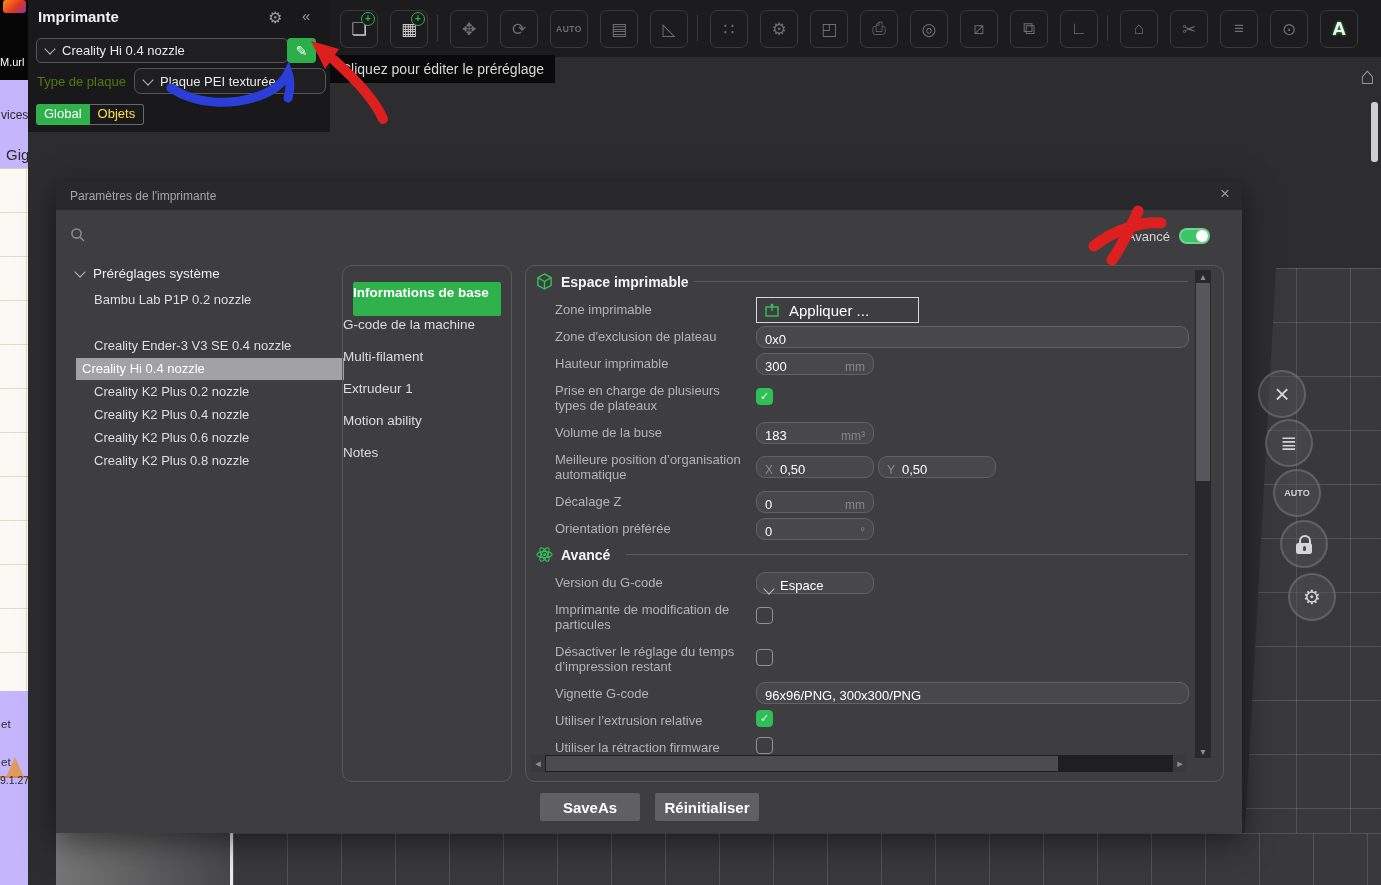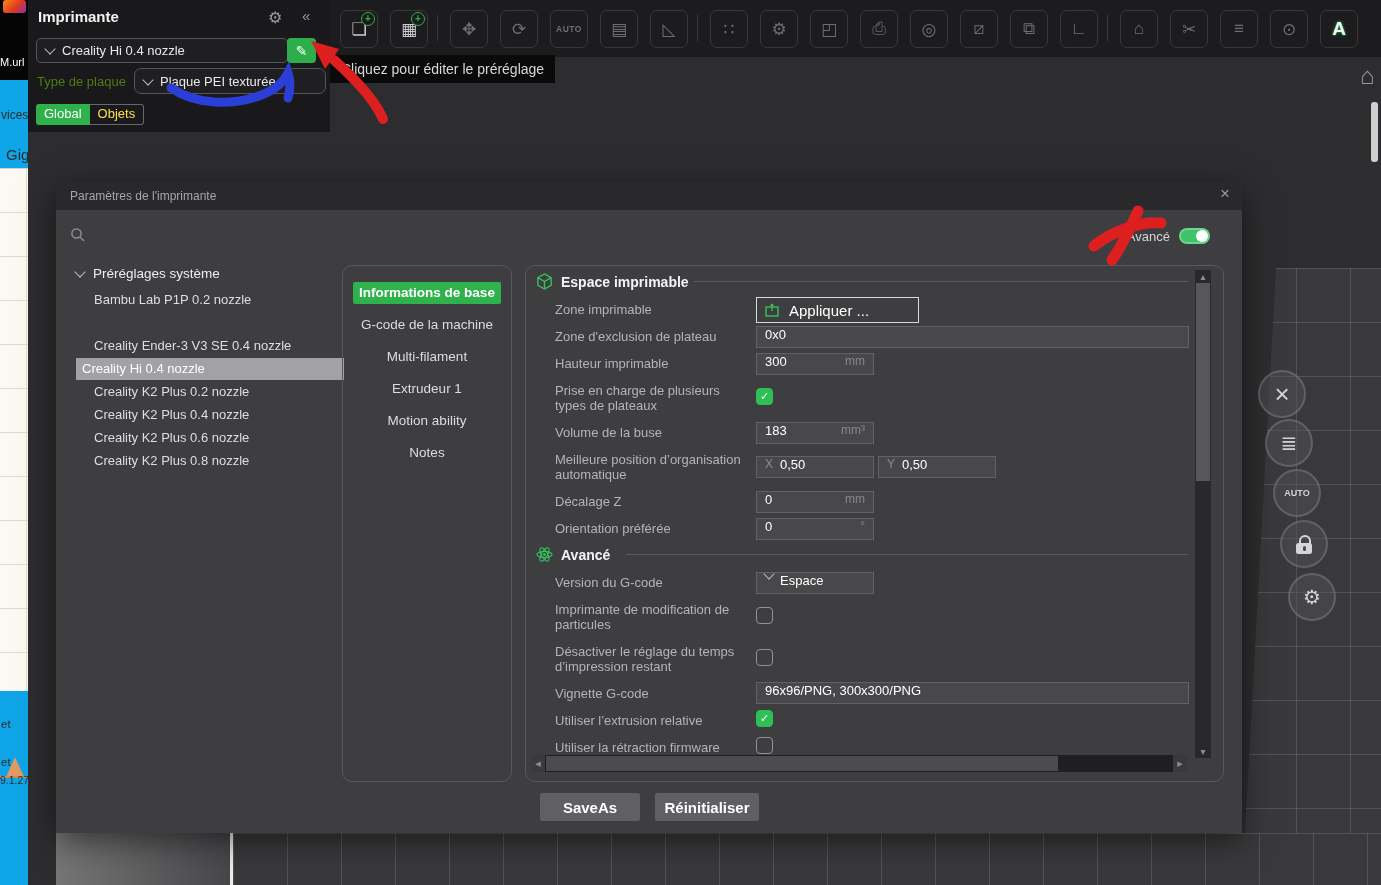--- a/index.html
+++ b/index.html
@@ -2,21 +2,21 @@
 <html><head>
 <meta charset="utf-8">
 <style>
   html,body{margin:0;padding:0;background:#2d2d2f;width:1381px;height:885px;overflow:hidden;
     font-family:"Liberation Sans","DejaVu Sans",sans-serif;-webkit-font-smoothing:antialiased;}
   .abs{position:absolute}
   
   #desktop-black{left:0;top:0;width:28px;height:80px;background:#050505}
   #desktop-icon{left:3px;top:0;width:23px;height:13px;border-radius:3px;background:linear-gradient(135deg,#ff8a1e,#e0391e 55%,#8f2fae)}
   #desktop-shortcut{left:0;top:56px;width:28px;color:#fff;font-size:11px;overflow:hidden;white-space:nowrap}
-  #desktop-white{left:0;top:80px;width:39px;height:805px;background:#0ea5e9;color:#222}
+  #desktop-white{left:0;top:80px;width:39px;height:805px;background:#c4b5fd;color:#222}
   .dtxt{position:absolute;font-size:12px;color:#2b2b2b;white-space:nowrap;overflow:hidden;width:28px}
   #desktop-chart{left:0;top:88px;width:28px;height:522px;
     background:
       repeating-linear-gradient(to bottom,transparent 0 43px,#e3dac8 43px 44px),
       repeating-linear-gradient(to right,transparent 0 26px,#e3dac8 26px 27px),#fbf9f4;
     border-top:1px solid #d8cfbc}
   #chart-spike{left:6px;top:588px;width:0;height:0;border-left:9px solid transparent;border-right:9px solid transparent;border-bottom:20px solid #e29a63}
   #chart-base{left:0;top:607px;width:28px;height:2px;background:#cf8a55}
   
   #viewport{left:28px;top:0;width:1353px;height:885px;background:#2d2d2f}
@@ -80,30 +80,30 @@
   #advanced-toggle{width:31px;height:16px;border-radius:9px;background:#3ec468;position:relative;
     box-shadow:inset 0 0 0 2px rgba(255,255,255,.25)}
   #advanced-toggle::after{content:"";position:absolute;right:2px;top:2px;width:12px;height:12px;border-radius:50%;background:#fff}
   
   .tree-root{left:20px;top:84px;display:flex;align-items:center;gap:9px;color:#ededef;font-size:13.5px}
   .tree-item{position:absolute;left:38px;width:244px;height:22px;line-height:22px;color:#dededf;font-size:13px;
     padding-left:0;white-space:nowrap}
   .tree-item.selected{background:#a2a2a4;color:#fff;padding-left:6px;left:20px;width:262px}
   
   #tabs-panel{left:286px;top:83px;width:168px;height:515px;border:1px solid #59595c;border-radius:10px}
-  .ptab{position:absolute;left:0;width:100%;text-align:center;font-size:13.5px;color:#dcdcde;height:22px;line-height:22px}
+  .ptab{position:absolute;left:0;width:100%;text-align:left;font-size:13.5px;color:#dcdcde;height:34px;line-height:22px}
   .ptab.active{left:10px;width:148px;background:#2fb24c;color:#fff;font-weight:bold;border-radius:2px}
   
   #form-panel{left:469px;top:83px;width:697px;height:515px;border:1px solid #59595c;border-radius:10px;overflow:hidden}
   .sechdr{position:absolute;display:flex;align-items:center;gap:8px}
   .sechdr .sectitle{font-size:14px;font-weight:bold;color:#f4f4f6;white-space:nowrap}
   .secline{position:absolute;height:1px;background:#5a5a5d}
   .flabel{position:absolute;left:29px;font-size:13px;color:#b4b4b6;line-height:15px;white-space:nowrap}
-  .inp{position:absolute;height:20px;background:#48484b;border:1px solid #626266;border-radius:0;
-    display:flex;align-items:flex-start;padding:0 8px;font-size:13px;color:#fff;gap:7px}
+  .inp{position:absolute;height:20px;background:#48484b;border:1px solid #626266;border-radius:9px;
+    display:flex;align-items:flex-end;padding:0 8px;font-size:13px;color:#fff;gap:7px}
   .inp .unit{margin-left:auto;color:#88888c;font-size:12px}
   .inp .prefix{color:#8c8c90;font-size:12px}
   .w117{width:100px}.w432{width:415px}
   .cb{position:absolute;width:15px;height:15px;border-radius:4px;border:1.6px solid #929296;
     display:flex;align-items:center;justify-content:center;color:#fff;font-size:11px}
   .cb.on{background:#2fbf57;border-color:#2fbf57}
   #apply-btn{position:absolute;left:230px;top:31px;width:145px;height:24px;border:1.5px solid #d9d9db;
     box-shadow:inset 0 0 0 2px #3e3e40;background:#3e3e40;display:flex;align-items:center;gap:10px;
     padding:0 8px;color:#fff;font-size:15px}
   

